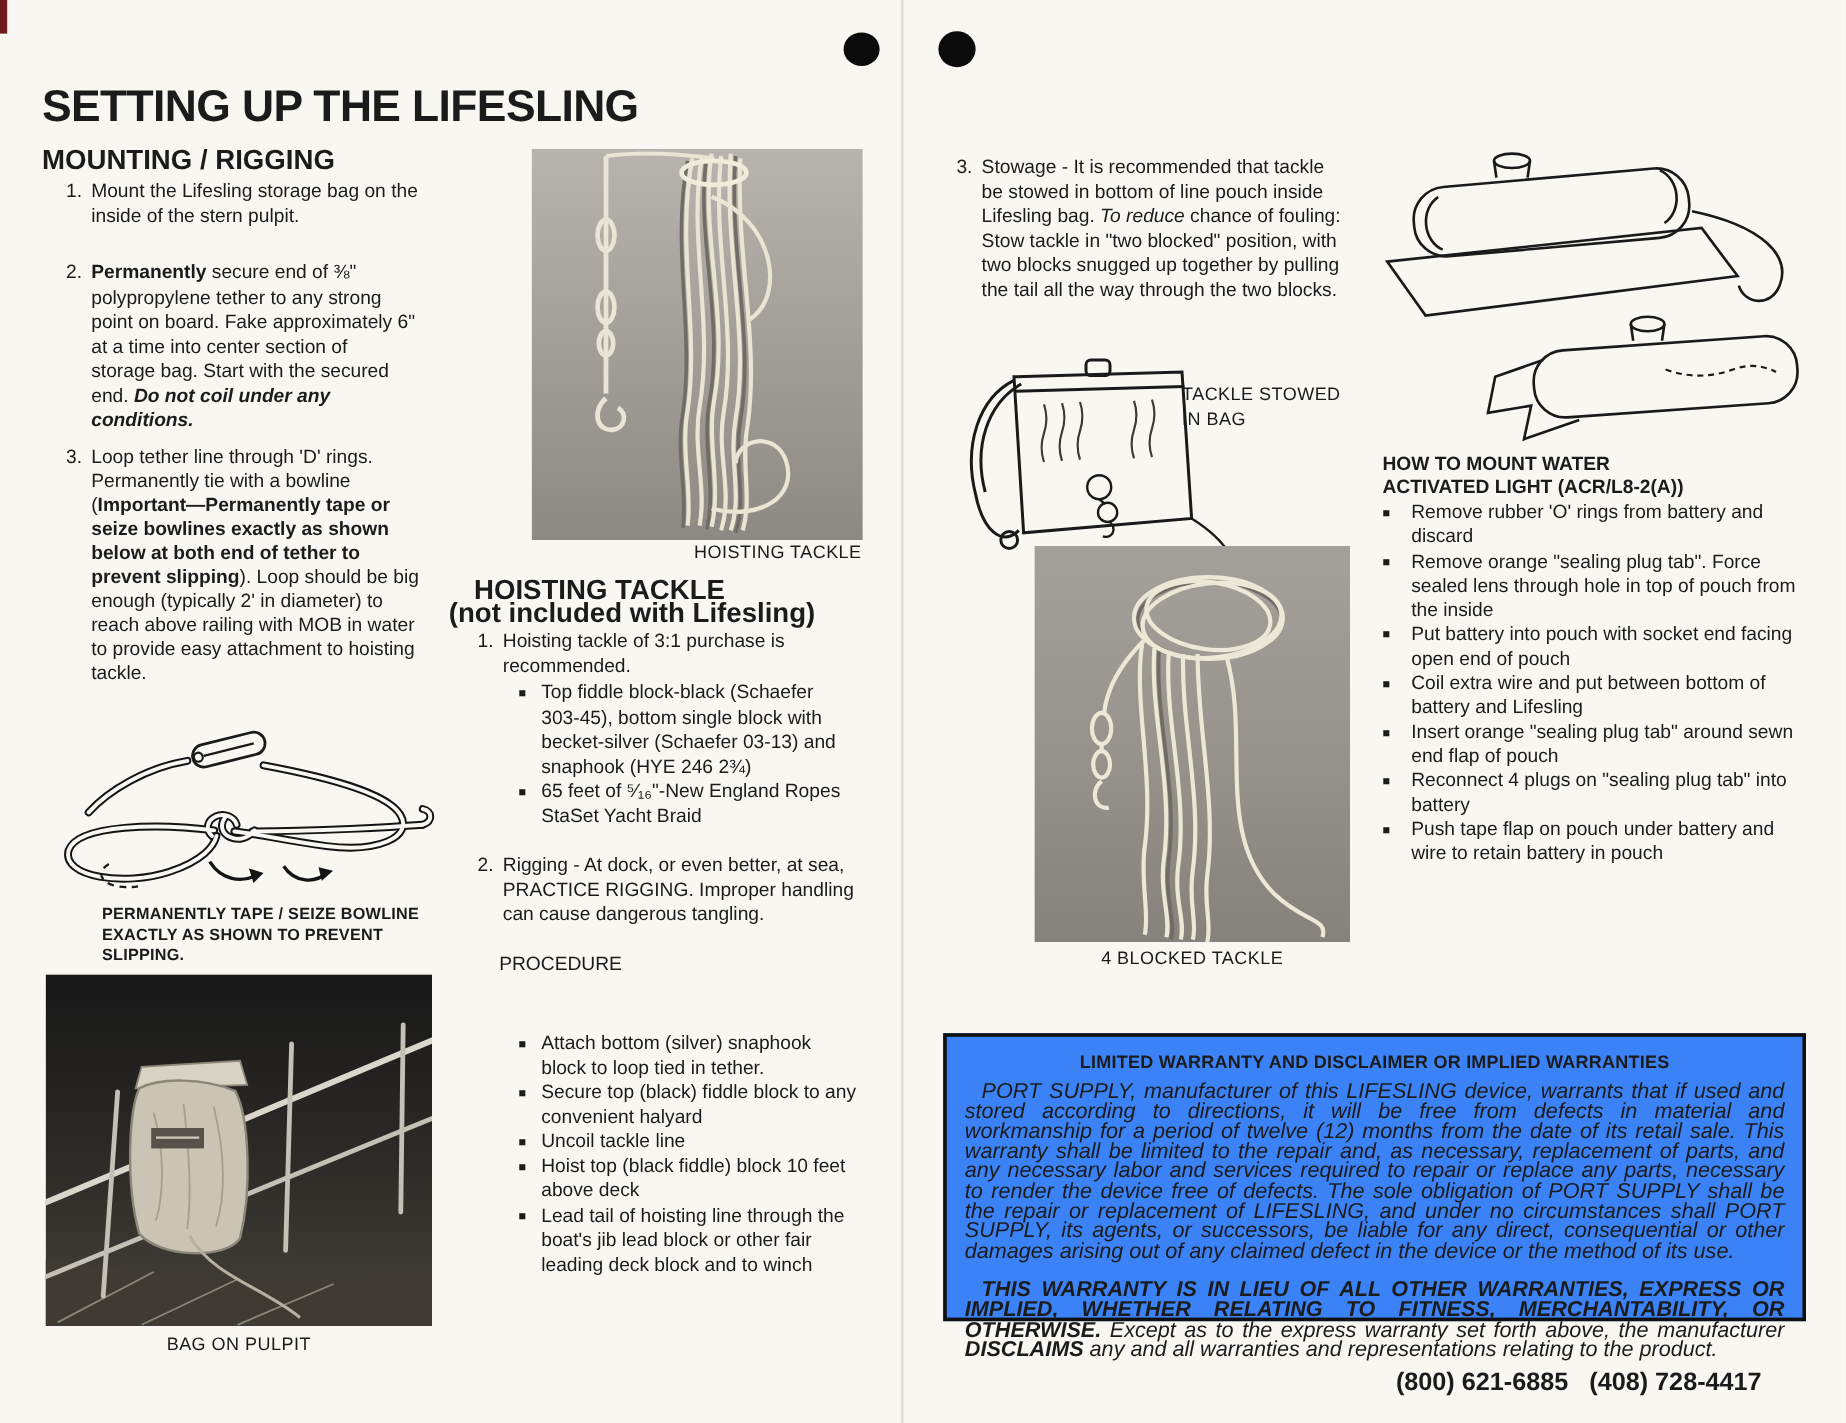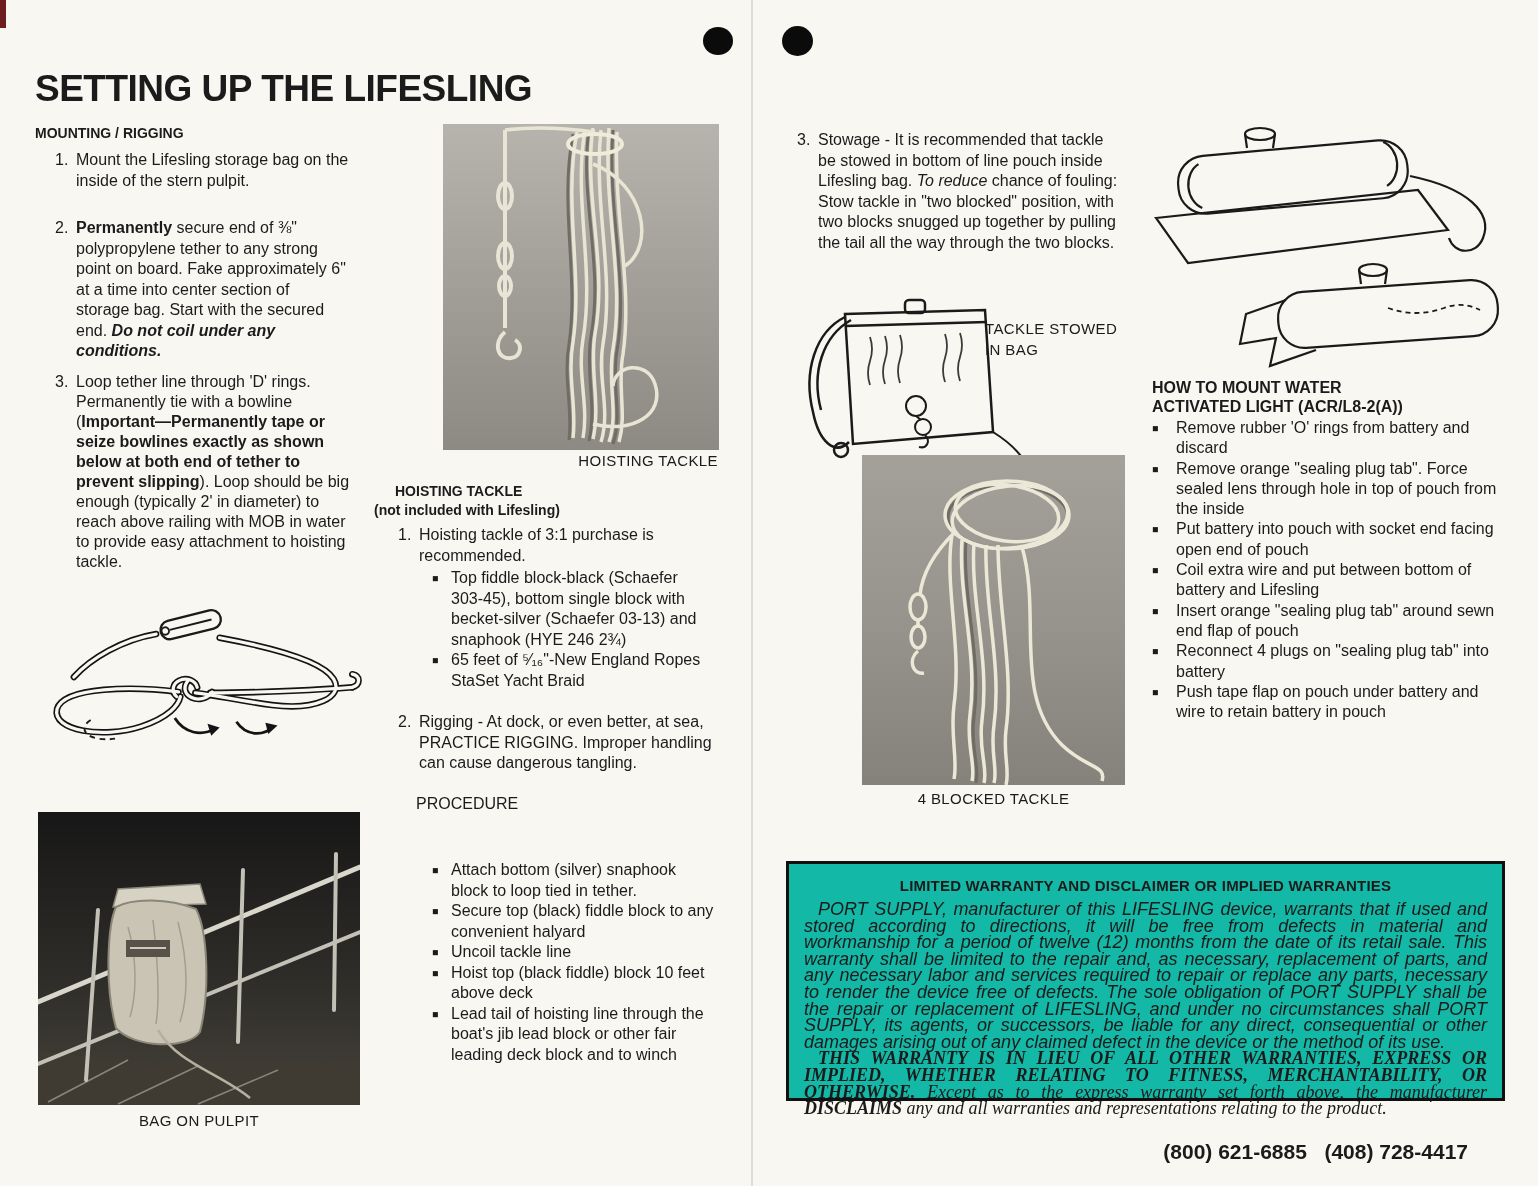--- a/index.html
+++ b/index.html
@@ -10,30 +10,30 @@
   .b { font-weight:700; }
   .i { font-style:italic; }
   .bi { font-weight:700; font-style:italic; }
   .txt { font-size:16px; line-height:20.5px; }
   .num-row { display:flex; }
   .num-row .num { flex:0 0 21px; }
   .num-row .ntxt { flex:1; }
   .bullet-row { display:flex; }
   .bullet-row .mark { flex:0 0 19px; font-size:10.5px; line-height:20.5px; }
   .bullet-row .btxt { flex:1; }
-  .h17 { font-weight:700; font-size:14px; line-height:19px; }
+  .h17 { font-weight:700; font-size:23px; line-height:19px; }
   .caption { font-size:15px; letter-spacing:0.4px; }
   .dot { border-radius:50%; background:#0b0b0b; }
   .gutter { width:2px; background:#dedcd4; }
   #title { font-size:37px; font-weight:700; letter-spacing:-0.5px; }
   .knot-cap { font-size:13.5px; font-weight:700; line-height:17px; letter-spacing:0.2px; }
-  #warranty-box { border:3px solid #101010; background:#14b8a6; }
+  #warranty-box { border:3px solid #101010; background:#3b82f6; }
   #warranty-title { font-size:15px; font-weight:700; text-align:center; padding-top:13px; letter-spacing:0.2px; }
   .wpara { font-size:18px; line-height:16.6px; font-style:italic; text-align:justify; margin:7px 15px 0 15px; text-indent:14px; }
-  .wpara.second { margin-top:0;font-family:Liberation Serif, serif; }
+  .wpara.second { margin-top:16px; }
   #footer-line1 { font-size:20px; }
   #footer-line1 .company { font-weight:700; font-size:21px; }
   #footer-phones { font-size:21px; font-weight:700; text-align:right; white-space:pre; }
   .photo { display:block; }
   svg { display:block; }
 </style>
 </head>
 <body>
 
 <div id="page">
@@ -88,20 +88,21 @@
         <path d="M338,87 c9,-3 9,-12 0,-14"></path>
       </g>
       <path d="M58,122 C42,132 56,146 84,142" stroke="#1a1a1a" stroke-width="2" fill="none" stroke-dasharray="6 5"></path>
       <path d="M148,120 C158,136 176,140 192,131" stroke="#141414" stroke-width="3" fill="none"></path>
       <polygon points="196,130 183,126 187,139" fill="#141414"></polygon>
       <path d="M214,124 C224,139 242,140 254,129" stroke="#141414" stroke-width="3" fill="none"></path>
       <polygon points="258,128 245,125 248,137" fill="#141414"></polygon>
     </svg>
   </div>
 
+  <div class="abs knot-cap" style="left:85px; top:753px; width:268px;">PERMANENTLY TAPE / SEIZE BOWLINE EXACTLY AS SHOWN TO PREVENT SLIPPING.</div>
 
   <div class="abs photo" style="left:38px; top:812px; width:322px; height:293px;">
     <svg width="322" height="293" viewBox="0 0 322 293">
       <defs>
         <linearGradient id="pulpitbg" x1="0" y1="0" x2="0" y2="1">
           <stop offset="0" stop-color="#171717"></stop>
             <stop offset="0.55" stop-color="#2e2c28"></stop>
             <stop offset="1" stop-color="#45423a"></stop>
         </linearGradient>
       </defs>

